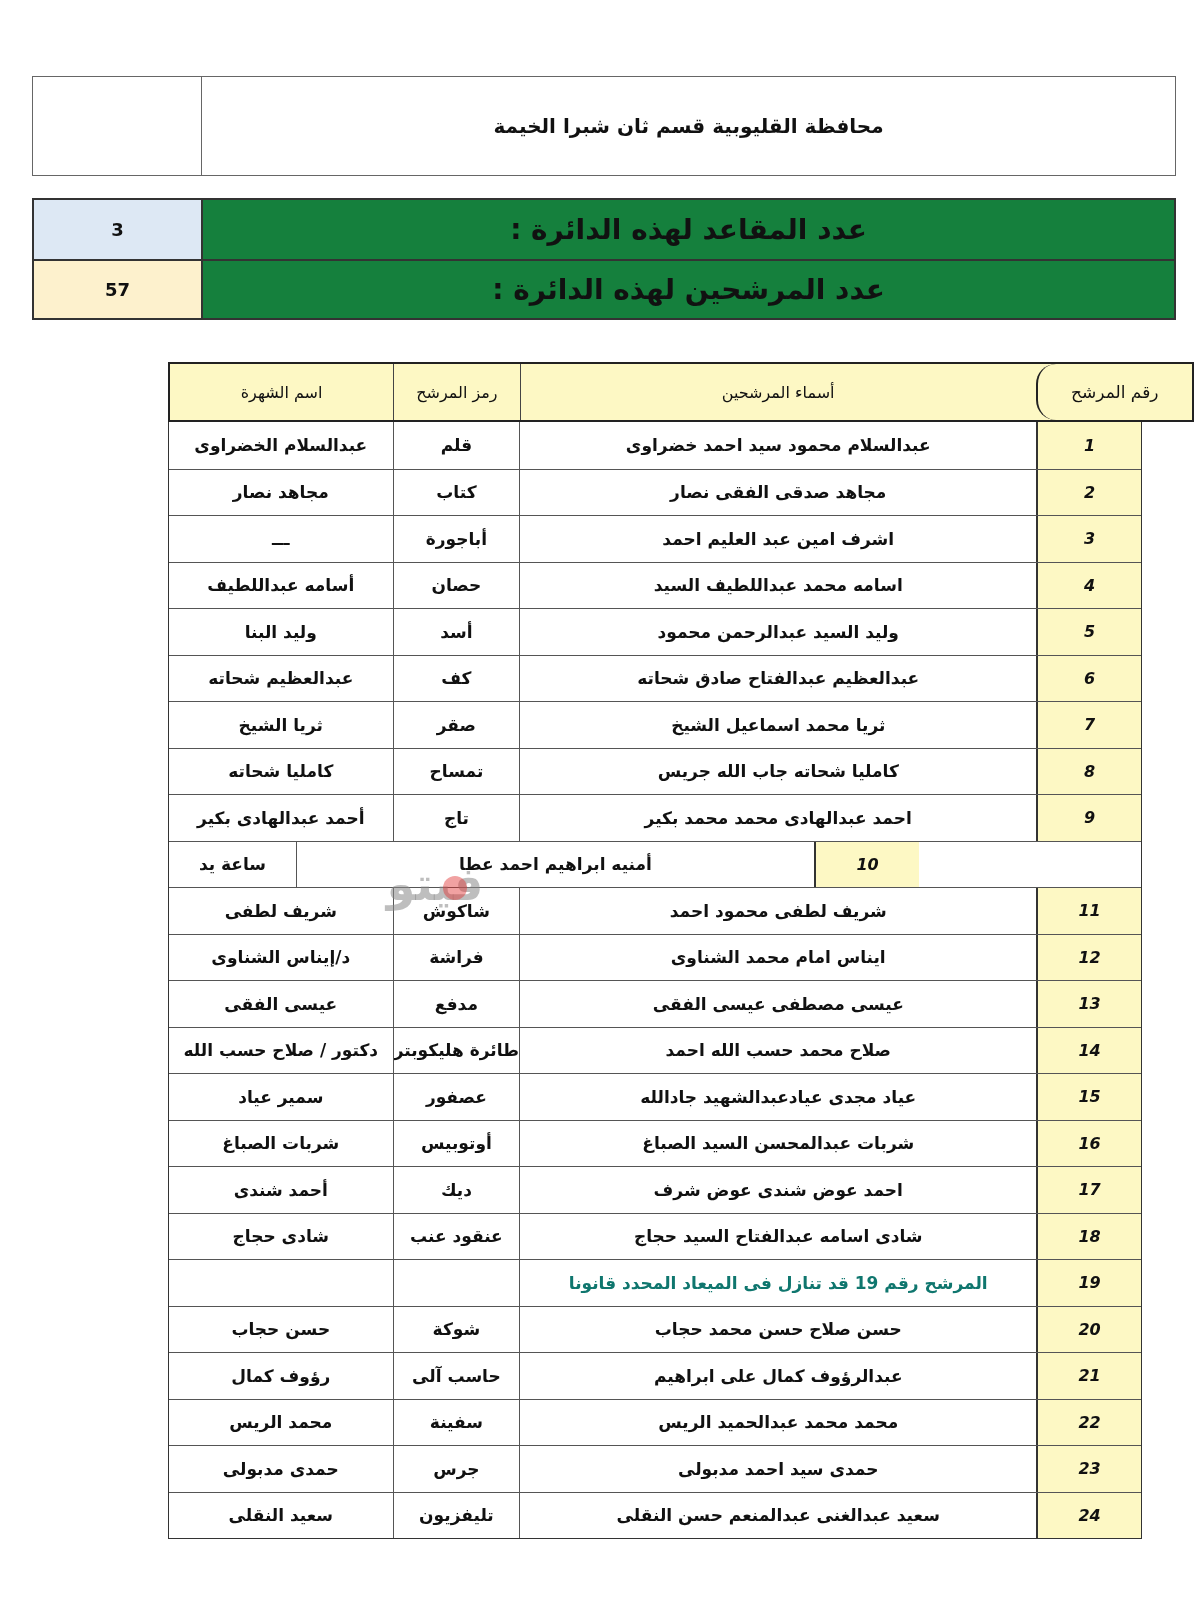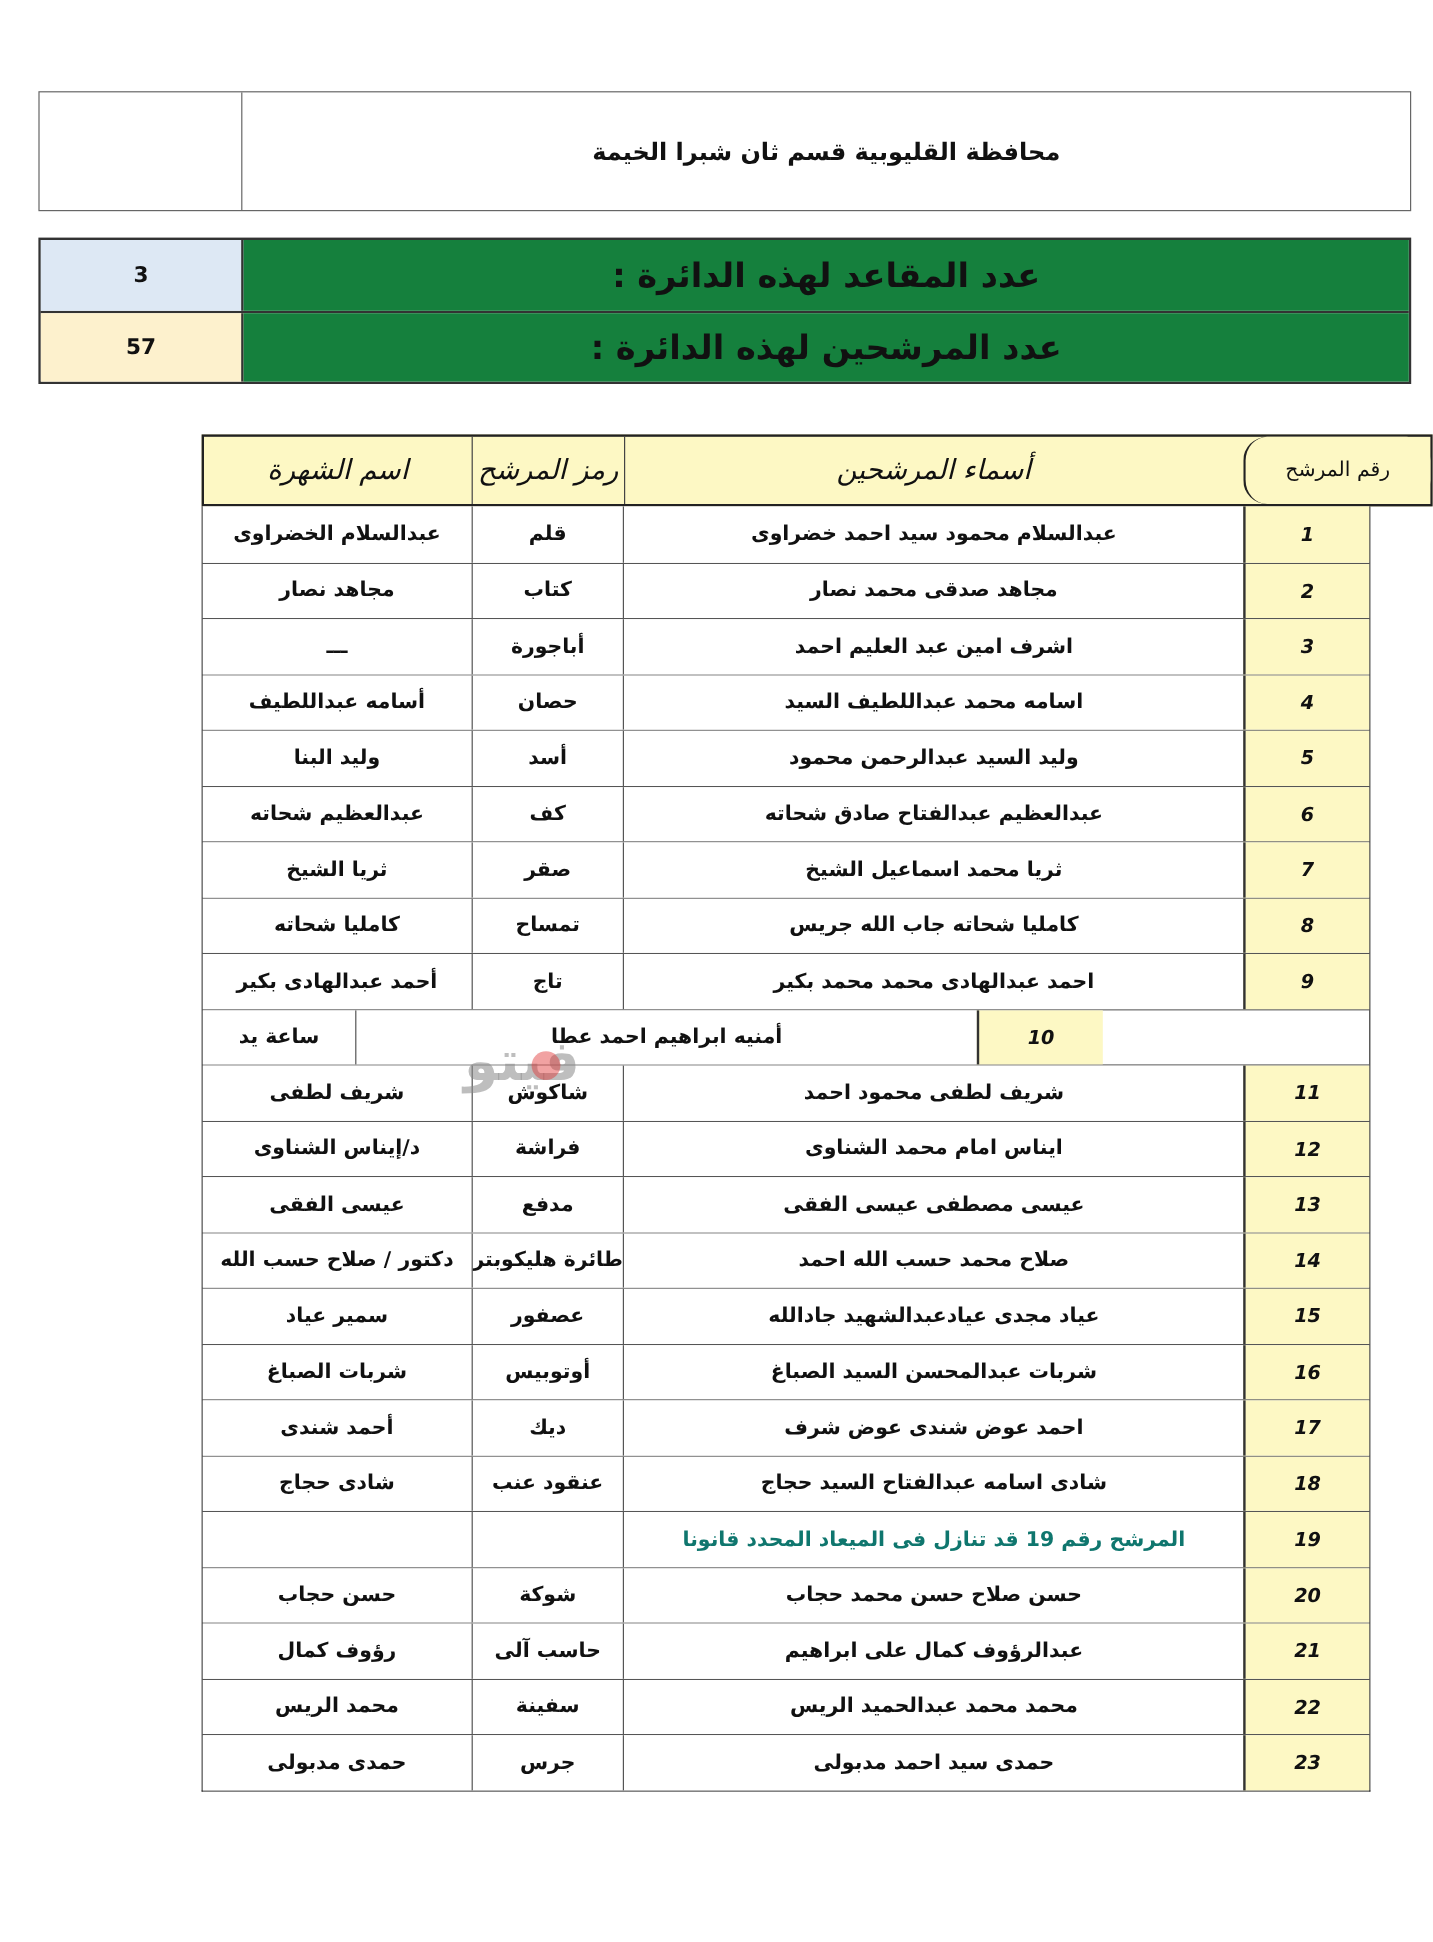--- a/index.html
+++ b/index.html
@@ -24,21 +24,21 @@
 
   
   #table { position: absolute; left: 168px; top: 362px; width: 1026px; }
   .trow { display: flex; height: 46.5px; }
   .cell { display: flex; align-items: center; justify-content: center; font-weight: bold; font-size: 17px; direction: rtl; white-space: nowrap; overflow: hidden; }
   .c-fame { width: 224px; }
   .c-sym { width: 127px; }
   .c-name { width: 518px; }
   .c-num { width: 105px; background: #fdf8c4; font-style: italic; font-size: 16px; }
   .thead { height: 60px; background: #fdf8c4; border: 2px solid #222; }
-  .thead .cell { font-weight: normal; font-size: 23px; border-left: 1.5px solid #444; height: 100%; font-style: italic; }
+  .thead .cell { font-weight: normal; font-size: 16px; border-left: 1.5px solid #444; height: 100%; }
   .thead .cell:first-child { border-left: none; }
   .thead .c-num { width: 157px; font-style: normal; font-size: 17px; border-left: 2px solid #222; border-radius: 20px; }
   .tbody { width: 974px; border: 1.5px solid #333; border-top: none; }
   .tbody .trow { border-top: 1.5px solid #555; }
   .tbody .trow:first-child { border-top: none; }
   .tbody .cell { border-left: 1.5px solid #555; height: 100%; background: #fff; }
   .tbody .cell:first-child { border-left: none; }
   .tbody .c-num { background: #fdf8c4; border-left: 2px solid #333; }
   .withdrawn { color: #0f766e; }
 
@@ -73,21 +73,21 @@
   <div class="tbody" id="tbody">
       <div class="trow">
         <div class="cell c-fame">عبدالسلام الخضراوى</div>
         <div class="cell c-sym">قلم</div>
         <div class="cell c-name">عبدالسلام محمود سيد احمد خضراوى</div>
         <div class="cell c-num">1</div>
       </div>
       <div class="trow">
         <div class="cell c-fame">مجاهد نصار</div>
         <div class="cell c-sym">كتاب</div>
-        <div class="cell c-name">مجاهد صدقى محمد نصار</div>
+        <div class="cell c-name">مجاهد صدقى الفقى نصار</div>
         <div class="cell c-num">2</div>
       </div>
       <div class="trow">
         <div class="cell c-fame">ـــ</div>
         <div class="cell c-sym">أباجورة</div>
         <div class="cell c-name">اشرف امين عبد العليم احمد</div>
         <div class="cell c-num">3</div>
       </div>
       <div class="trow">
         <div class="cell c-fame">أسامه عبداللطيف</div>
@@ -201,19 +201,25 @@
         <div class="cell c-sym">سفينة</div>
         <div class="cell c-name">محمد محمد عبدالحميد الريس</div>
         <div class="cell c-num">22</div>
       </div>
       <div class="trow">
         <div class="cell c-fame">حمدى مدبولى</div>
         <div class="cell c-sym">جرس</div>
         <div class="cell c-name">حمدى سيد احمد مدبولى</div>
         <div class="cell c-num">23</div>
       </div>
+      <div class="trow">
+        <div class="cell c-fame">سعيد النقلى</div>
+        <div class="cell c-sym">تليفزيون</div>
+        <div class="cell c-name">سعيد عبدالغنى عبدالمنعم حسن النقلى</div>
+        <div class="cell c-num">24</div>
+      </div>
     </div>
 </div>
 
 <svg class="watermark" viewBox="0 0 150 70">
   <text x="75" y="52" text-anchor="middle" font-family="DejaVu Sans, sans-serif" font-weight="bold" font-size="46" fill="#888" fill-opacity="0.55">فيتو</text>
   <circle cx="95" cy="40" r="12" fill="#e03030" fill-opacity="0.45"></circle>
 </svg>
 
 </body></html>

